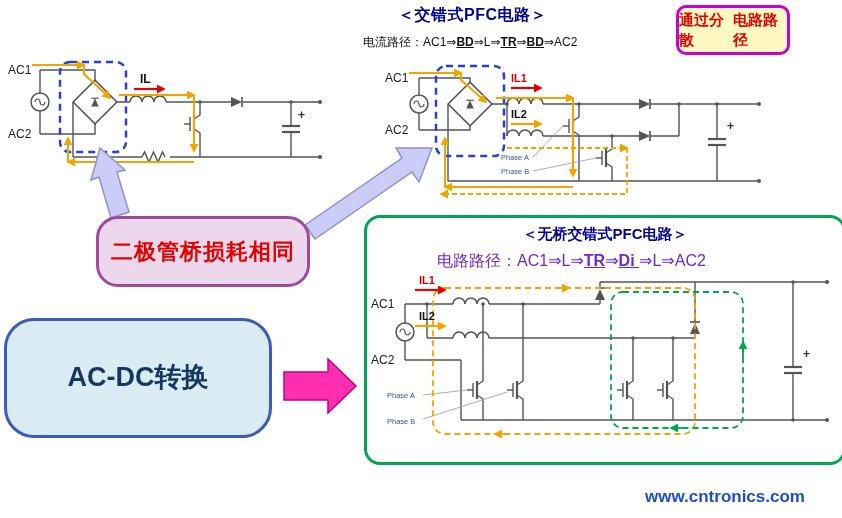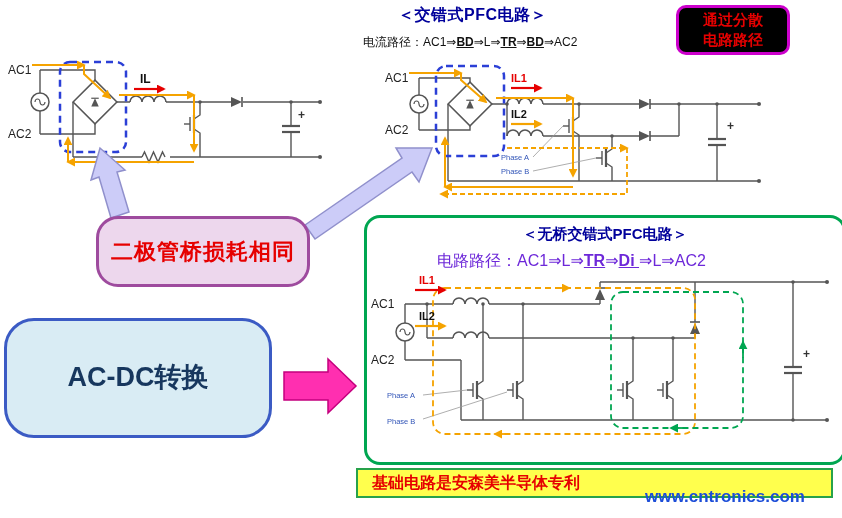--- a/index.html
+++ b/index.html
@@ -5,22 +5,22 @@
   * { margin:0; padding:0; box-sizing:border-box; }
   body { background:#ffffff; font-family:"Liberation Sans", sans-serif; }
   .stage { position:relative; width:842px; height:518px; background:#fff; overflow:hidden; }
   .ttl { position:absolute; font-weight:bold; font-size:16px; color:#00009B; letter-spacing:.5px; z-index:2; }
   .pathline { position:absolute; font-size:12px; color:#111; z-index:2; white-space:pre; }
   .pathline .u { font-weight:bold; text-decoration:underline; }
   svg.circ { position:absolute; z-index:1; }
   svg text { font-family:"Liberation Sans", sans-serif; }
   .overlay { position:absolute; left:0; top:0; width:842px; height:518px; z-index:4; pointer-events:none; }
   .badge { position:absolute; left:676px; top:5px; width:114px; height:50px; border:3px solid #CC00CC;
-           border-radius:10px; background:#000000; color:#E60000; font-weight:bold; font-size:15px;
-           display:flex; flex-direction:column; align-items:center; justify-content:center; line-height:1.35; z-index:5; }
+           border-radius:10px; background:#fef9c3; color:#E60000; font-weight:bold; font-size:15px;
+           display:flex; flex-direction:row; align-items:center; justify-content:center; line-height:1.35; z-index:5; }
   .callout-purple { position:absolute; left:96px; top:216px; width:214px; height:71px; border:3px solid #9E4B9E;
            border-radius:22px; background:#EDD7ED; color:#E60000; font-weight:bold; font-size:22px; letter-spacing:1px;
            display:flex; align-items:center; justify-content:center; z-index:5; }
   .box-blue { position:absolute; left:4px; top:318px; width:268px; height:120px; border:3px solid #3B5BC4;
            border-radius:30px; background:#D9ECF4; color:#17375E; font-weight:bold; font-size:27px; line-height:1.45;
            display:flex; flex-direction:column; align-items:center; justify-content:center; z-index:5; }
   .green-panel { position:absolute; left:352px; top:215px; width:482px; height:250px; border:3px solid #00A651;
            border-radius:16px; background:#fff; z-index:2;margin-left:12px; }
   .green-panel .ttl2 { position:absolute; top:7px; left:0; right:0; text-align:center; font-size:15px; font-weight:bold; color:#00009B; }
   .green-panel .pathline2 { position:absolute; left:70px; top:33px; font-size:16px; color:#6d28d9; white-space:pre; }
@@ -230,19 +230,16 @@
       <text x="2" y="40" font-size="12" fill="#222">AC1</text>
       <text x="2" y="96" font-size="12" fill="#222">AC2</text>
       <text x="50" y="16" font-size="11" font-weight="bold" fill="#E60000">IL1</text>
       <text x="50" y="52" font-size="11" font-weight="bold" fill="#111">IL2</text>
       <text x="434" y="90" font-size="12" font-weight="bold" fill="#333">+</text>
       <text x="18" y="130" font-size="7.5" fill="#3356B8">Phase A</text>
       <text x="18" y="156" font-size="7.5" fill="#3356B8">Phase B</text>
     </svg>
   </div>
 
-  <div class="banner">
-    <span>基础电路是安森美半导体专利</span>
-  </div>
 
   <div class="watermark">www.cntronics.com</div>
 
 </div>
 
 </body></html>

